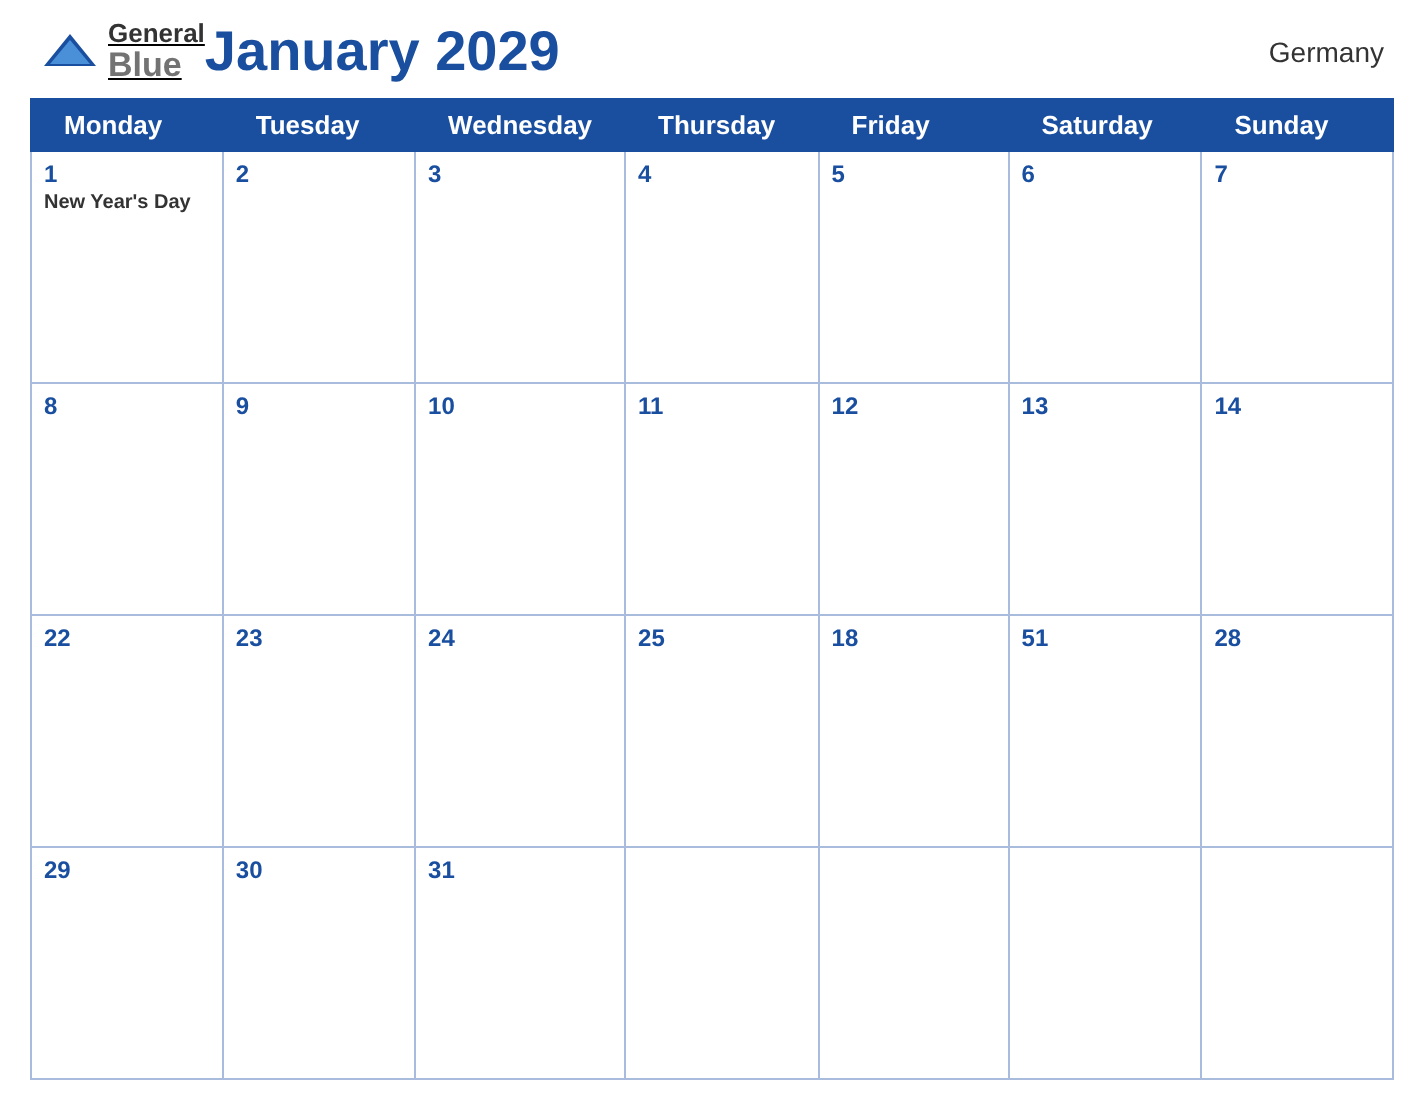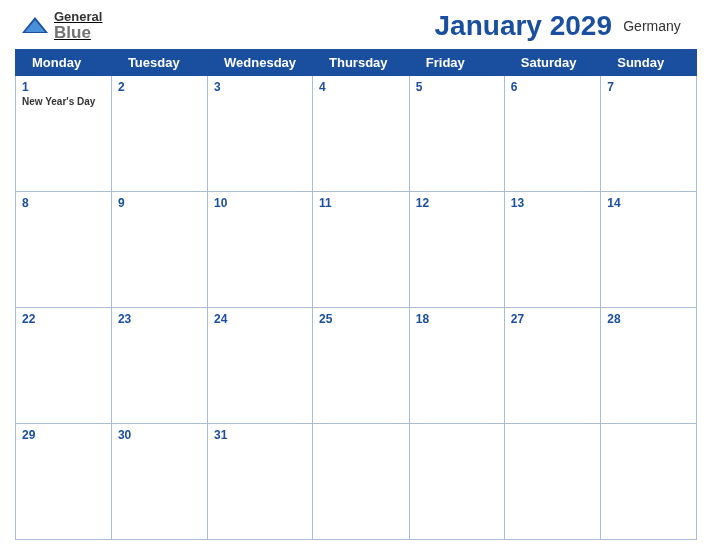--- a/index.html
+++ b/index.html
@@ -50,30 +50,30 @@
       display: flex;
       flex-direction: column;
       line-height: 1.1;
       text-decoration: underline;
     }
 
     .calendar-title {
       font-size: 28px;
       font-weight: bold;
       color: #1a4fa0;
-      text-align: right;
+      text-align: left;
       flex: 1;
     }
 
     .country-label {
       font-size: 14px;
       color: #333;
       font-weight: normal;
       width: 80px;
-      text-align: center;
+      text-align: right;
     }
 
     .calendar {
       width: 100%;
       border-collapse: collapse;
       flex: 1;
     }
 
     .calendar th {
       background-color: #1a4fa0;
@@ -200,21 +200,21 @@
         <td>
           <span class="day-number">24</span>
         </td>
         <td>
           <span class="day-number">25</span>
         </td>
         <td>
           <span class="day-number">18</span>
         </td>
         <td>
-          <span class="day-number">27</span>
+          <span class="day-number">51</span>
         </td>
         <td>
           <span class="day-number">28</span>
         </td>
       </tr>
       <tr>
         <td>
           <span class="day-number">29</span>
         </td>
         <td>

